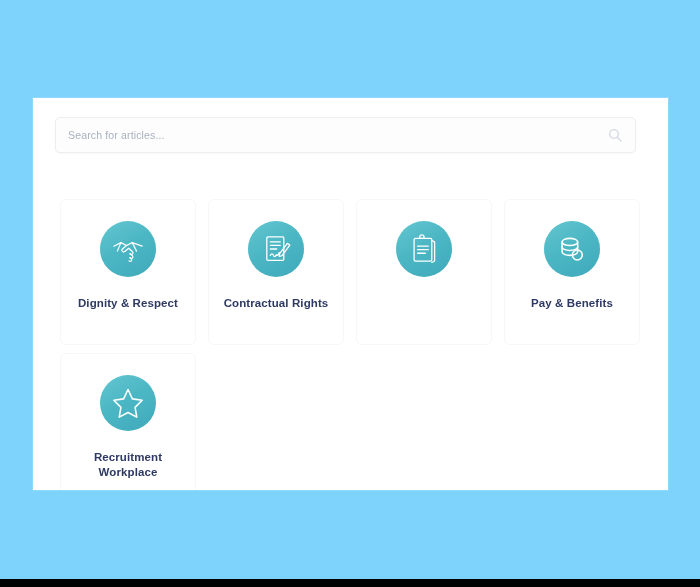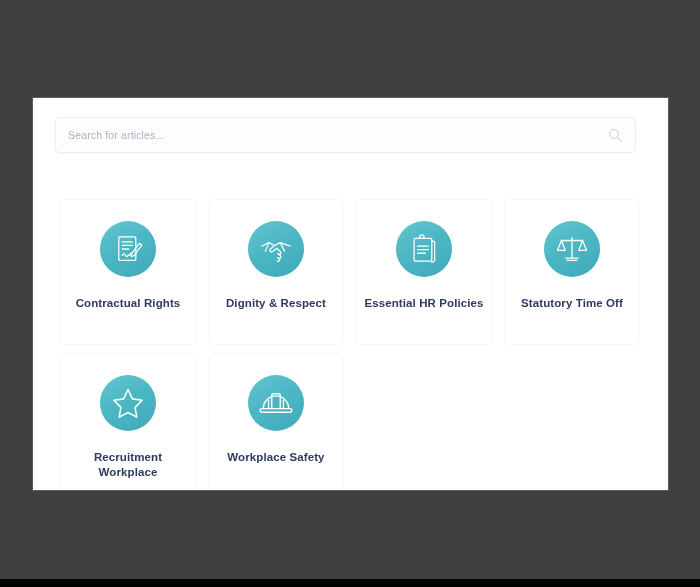--- a/index.html
+++ b/index.html
@@ -9,21 +9,21 @@
     height: 587px;
     background: #000000;
     font-family: "Liberation Sans", sans-serif;
     overflow: hidden;
   }
 
   #screen {
     position: relative;
     width: 700px;
     height: 579px;
-    background: #404040;
+    background: #7dd3fc;
   }
 
   
   #panel {
     position: absolute;
     left: 33px;
     top: 98px;
     width: 635px;
     height: 392px;
     background: #ffffff;
@@ -133,94 +133,79 @@
       <svg class="search-icon" viewBox="0 0 24 24" fill="none" stroke="currentColor" stroke-width="2" stroke-linecap="round">
         <circle cx="10.5" cy="10.5" r="6.5"></circle>
         <line x1="15.5" y1="15.5" x2="21" y2="21"></line>
       </svg>
     </div>
 
     <div class="grid">
 
       <div class="card">
         <div class="icon-circle">
-          <svg viewBox="0 0 48 48" fill="none" stroke="#ffffff" stroke-width="1.8" stroke-linecap="round" stroke-linejoin="round">
-            <rect x="11" y="7" width="24" height="33" rx="1.5"></rect>
-            <line x1="16" y1="14" x2="30" y2="14"></line>
-            <line x1="16" y1="19" x2="30" y2="19"></line>
-            <line x1="16" y1="24" x2="25" y2="24"></line>
-            <path d="M16 33 q2.5-4 4.5 0 t4-1 q2 3 4 -3"></path>
-            <path d="M29 31 L40 16 l3.5 2.4 L32.5 33.4 L28.6 34.6 Z"></path>
-          </svg>
-        </div>
-        <div class="card-label">Contractual Rights</div>
-      </div>
-
-      <div class="card">
-        <div class="icon-circle">
           <svg viewBox="0 0 48 48" fill="none" stroke="#ffffff" stroke-width="1.7" stroke-linecap="round" stroke-linejoin="round">
             <path d="M4 20 L14 15 L22 19 L30 15 L44 20"></path>
             <path d="M22 19 L16 24 a2.4 2.4 0 0 0 3.4 3.4 L25 23"></path>
             <path d="M25 23 l5 4.5 a2.3 2.3 0 1 1-3.2 3.2"></path>
             <path d="M26.8 30.7 l3 2.6 a2.2 2.2 0 1 1-3 3"></path>
             <path d="M26.8 36.3 l1.6 1.4 a2.1 2.1 0 1 1-2.9 3"></path>
             <path d="M14 15 L9 27"></path>
             <path d="M30 15 L36 27"></path>
           </svg>
         </div>
         <div class="card-label">Dignity &amp; Respect</div>
       </div>
 
       <div class="card">
         <div class="icon-circle">
           <svg viewBox="0 0 48 48" fill="none" stroke="#ffffff" stroke-width="1.8" stroke-linecap="round" stroke-linejoin="round">
+            <rect x="11" y="7" width="24" height="33" rx="1.5"></rect>
+            <line x1="16" y1="14" x2="30" y2="14"></line>
+            <line x1="16" y1="19" x2="30" y2="19"></line>
+            <line x1="16" y1="24" x2="25" y2="24"></line>
+            <path d="M16 33 q2.5-4 4.5 0 t4-1 q2 3 4 -3"></path>
+            <path d="M29 31 L40 16 l3.5 2.4 L32.5 33.4 L28.6 34.6 Z"></path>
+          </svg>
+        </div>
+        <div class="card-label">Contractual Rights</div>
+      </div>
+
+      <div class="card">
+        <div class="icon-circle">
+          <svg viewBox="0 0 48 48" fill="none" stroke="#ffffff" stroke-width="1.8" stroke-linecap="round" stroke-linejoin="round">
             <rect x="10" y="9" width="25" height="32" rx="2"></rect>
             <path d="M18 9 v-2 a3 3 0 0 1 6 0 v2 z"></path>
             <line x1="15" y1="20" x2="30" y2="20"></line>
             <line x1="15" y1="25" x2="30" y2="25"></line>
             <line x1="15" y1="30" x2="26" y2="30"></line>
             <path d="M35 12 l4 2 v27 l-4 2"></path>
           </svg>
         </div>
-        <div class="card-label">Essential HR Policies</div>
-      </div>
-
-
-      <div class="card">
-        <div class="icon-circle">
-          <svg viewBox="0 0 48 48" fill="none" stroke="#ffffff" stroke-width="1.8" stroke-linecap="round" stroke-linejoin="round">
-            <line x1="24" y1="8" x2="24" y2="36"></line>
-            <line x1="9" y1="12" x2="39" y2="12"></line>
-            <path d="M9 12 L3.5 26 h11 z"></path>
-            <path d="M39 12 L33.5 26 h11 z"></path>
-            <line x1="15" y1="37" x2="33" y2="37"></line>
-            <line x1="17" y1="40" x2="31" y2="40"></line>
-          </svg>
-        </div>
-        <div class="card-label">Statutory Time Off</div>
-      </div>
+      </div>
+
+      <div class="card">
+        <div class="icon-circle">
+          <svg viewBox="0 0 48 48" fill="none" stroke="#ffffff" stroke-width="2.2" stroke-linecap="round" stroke-linejoin="round">
+            <ellipse cx="21" cy="14" rx="11" ry="5"></ellipse>
+            <path d="M10 14 v7 c0 2.8 4.9 5 11 5 s11-2.2 11-5 v-7"></path>
+            <path d="M10 21 v7 c0 2.8 4.9 5 11 5 s11-2.2 11-5 v-7"></path>
+            <circle cx="31.5" cy="32.5" r="7"></circle>
+          </svg>
+        </div>
+        <div class="card-label">Pay &amp; Benefits</div>
+      </div>
+
 
       <div class="card">
         <div class="icon-circle">
           <svg viewBox="0 0 48 48" fill="none" stroke="#ffffff" stroke-width="2.2" stroke-linecap="round" stroke-linejoin="round">
             <polygon points="24,5 30.2,18.2 44,20.2 34,30.2 36.4,44 24,37.5 11.6,44 14,30.2 4,20.2 17.8,18.2"></polygon>
           </svg>
         </div>
         <div class="card-label">Recruitment Workplace</div>
       </div>
 
-      <div class="card">
-        <div class="icon-circle">
-          <svg viewBox="0 0 48 48" fill="none" stroke="#ffffff" stroke-width="1.9" stroke-linecap="round" stroke-linejoin="round">
-            <path d="M6 32 a18 18 0 0 1 36 0"></path>
-            <path d="M18 32 V13 a2 2 0 0 1 2-2 h8 a2 2 0 0 1 2 2 v19"></path>
-            <path d="M13.5 32 V20"></path>
-            <path d="M34.5 32 V20"></path>
-            <path d="M4 32 h40 a2 2 0 0 1 0 5 H4 a2 2 0 0 1 0-5 z"></path>
-          </svg>
-        </div>
-        <div class="card-label">Workplace Safety</div>
-      </div>
 
 
     </div>
   </div>
 </div>
 
 </body></html>

